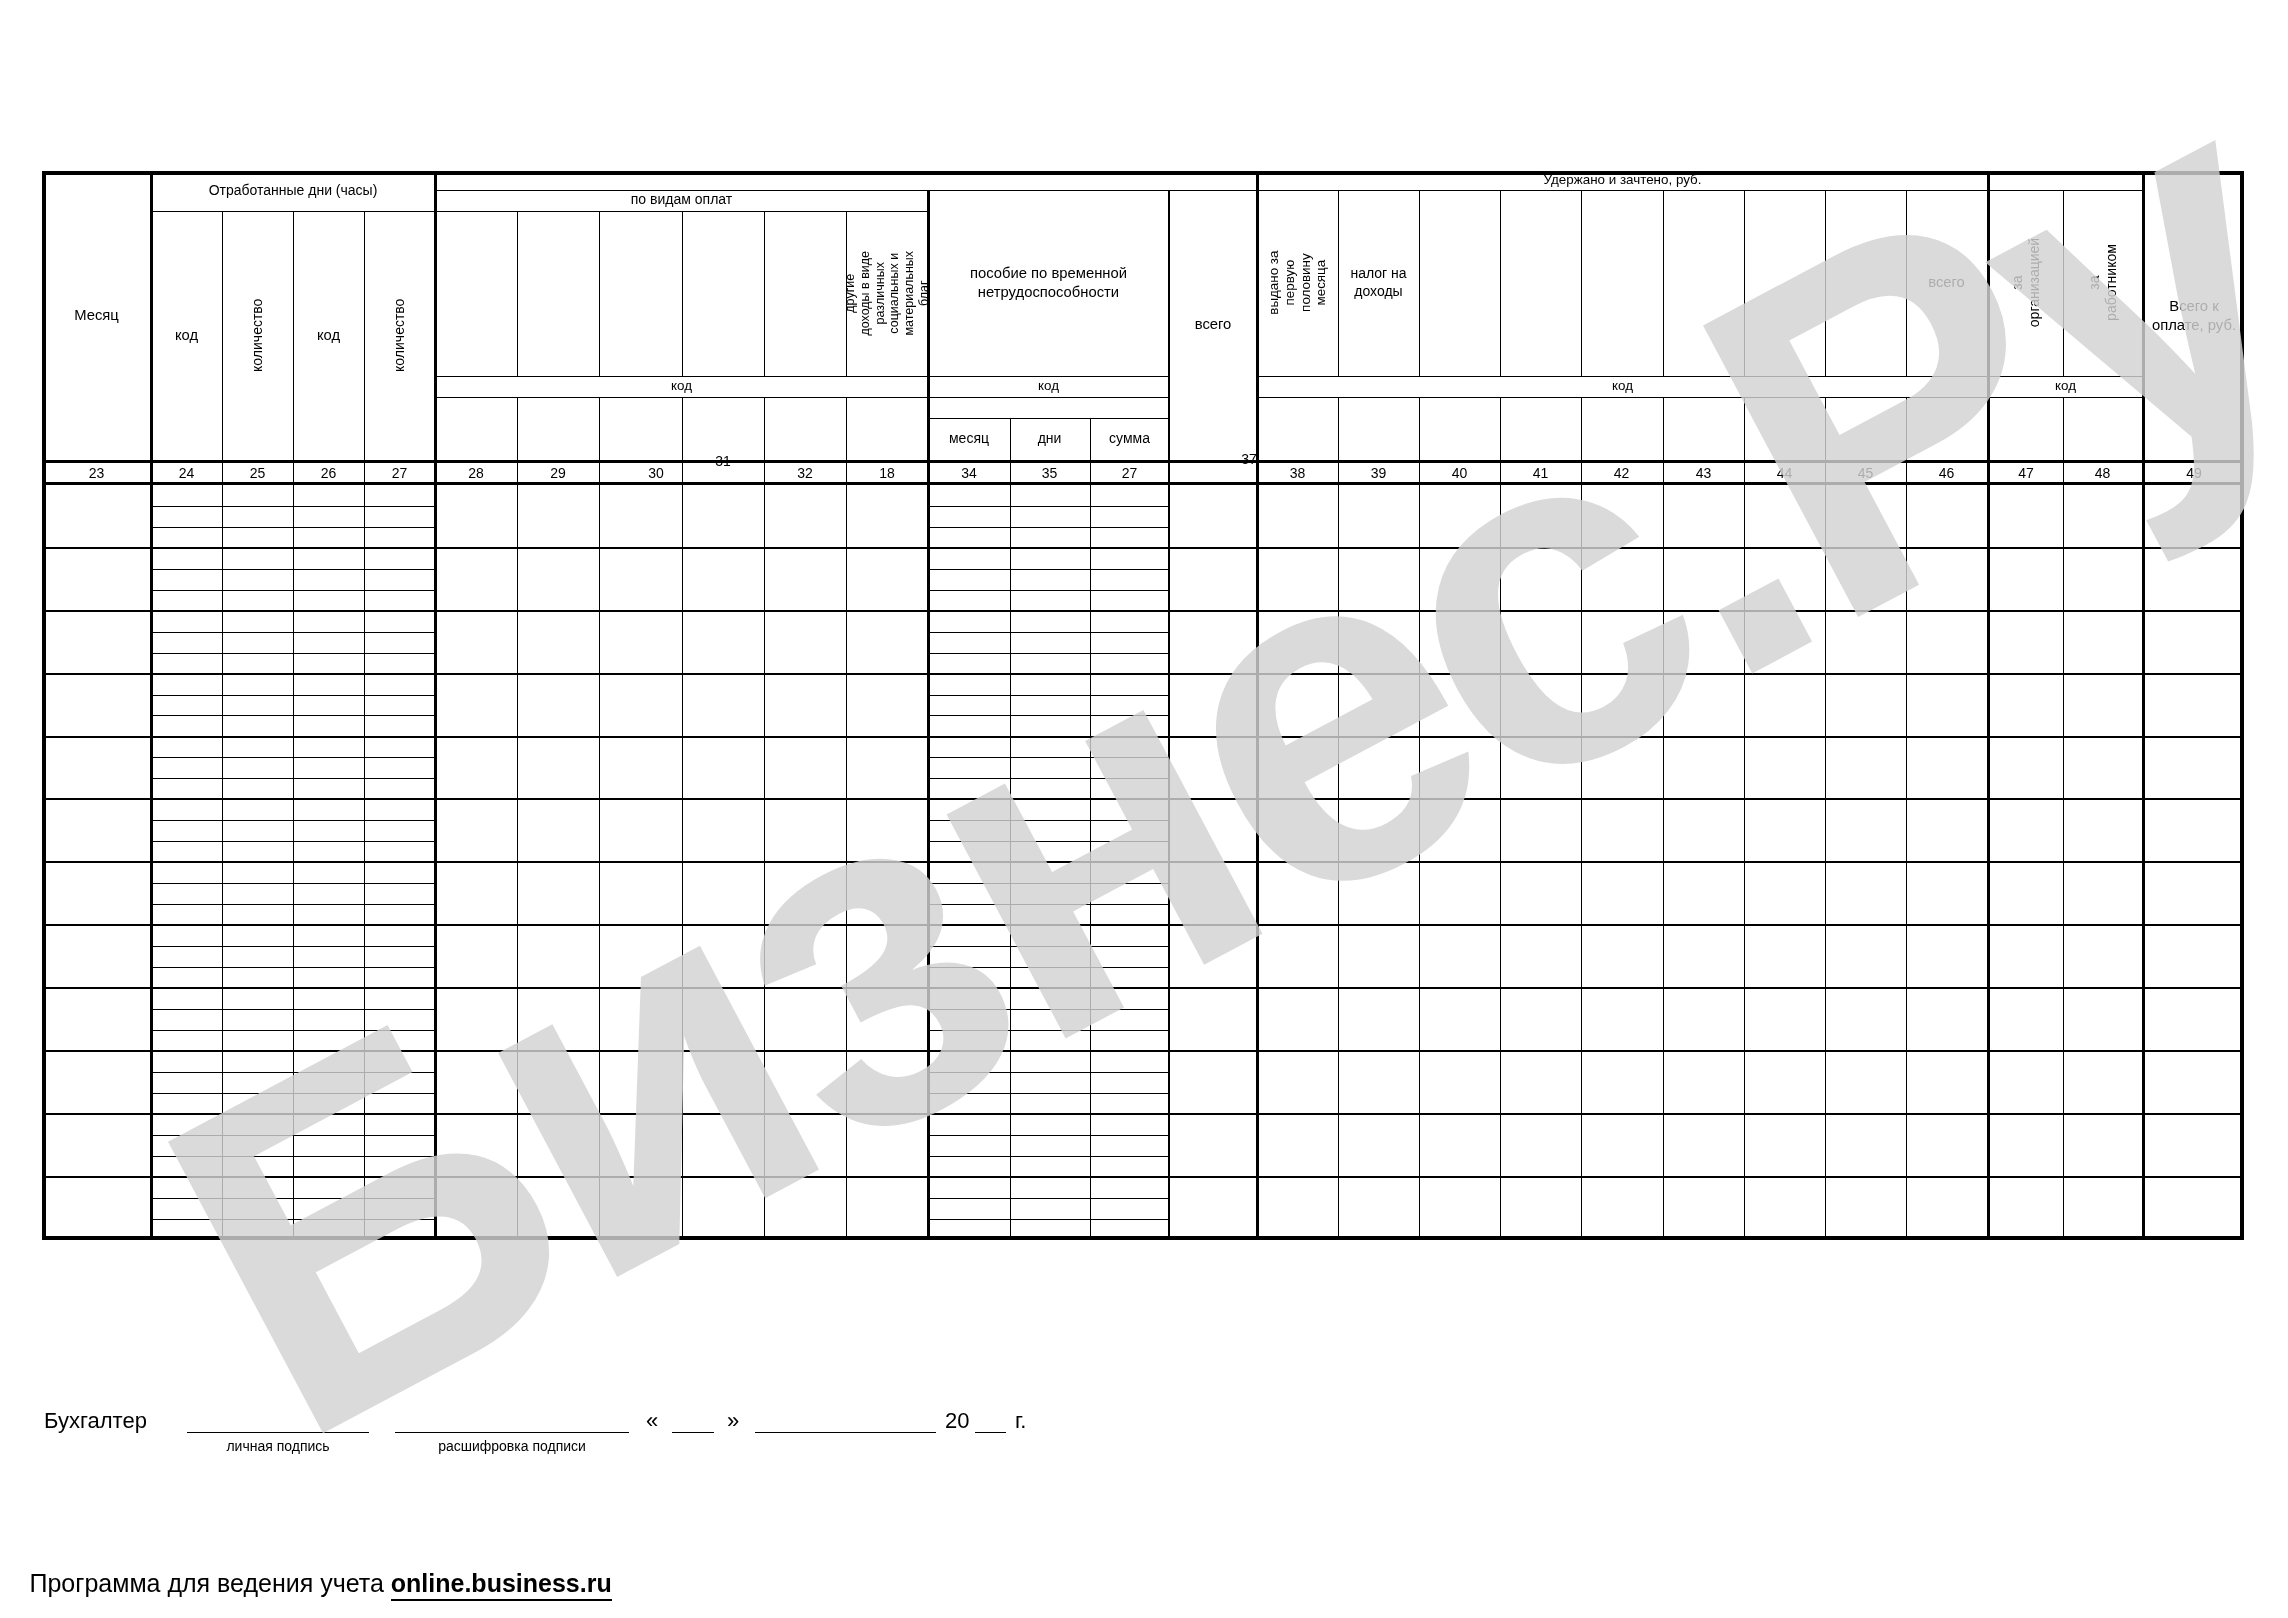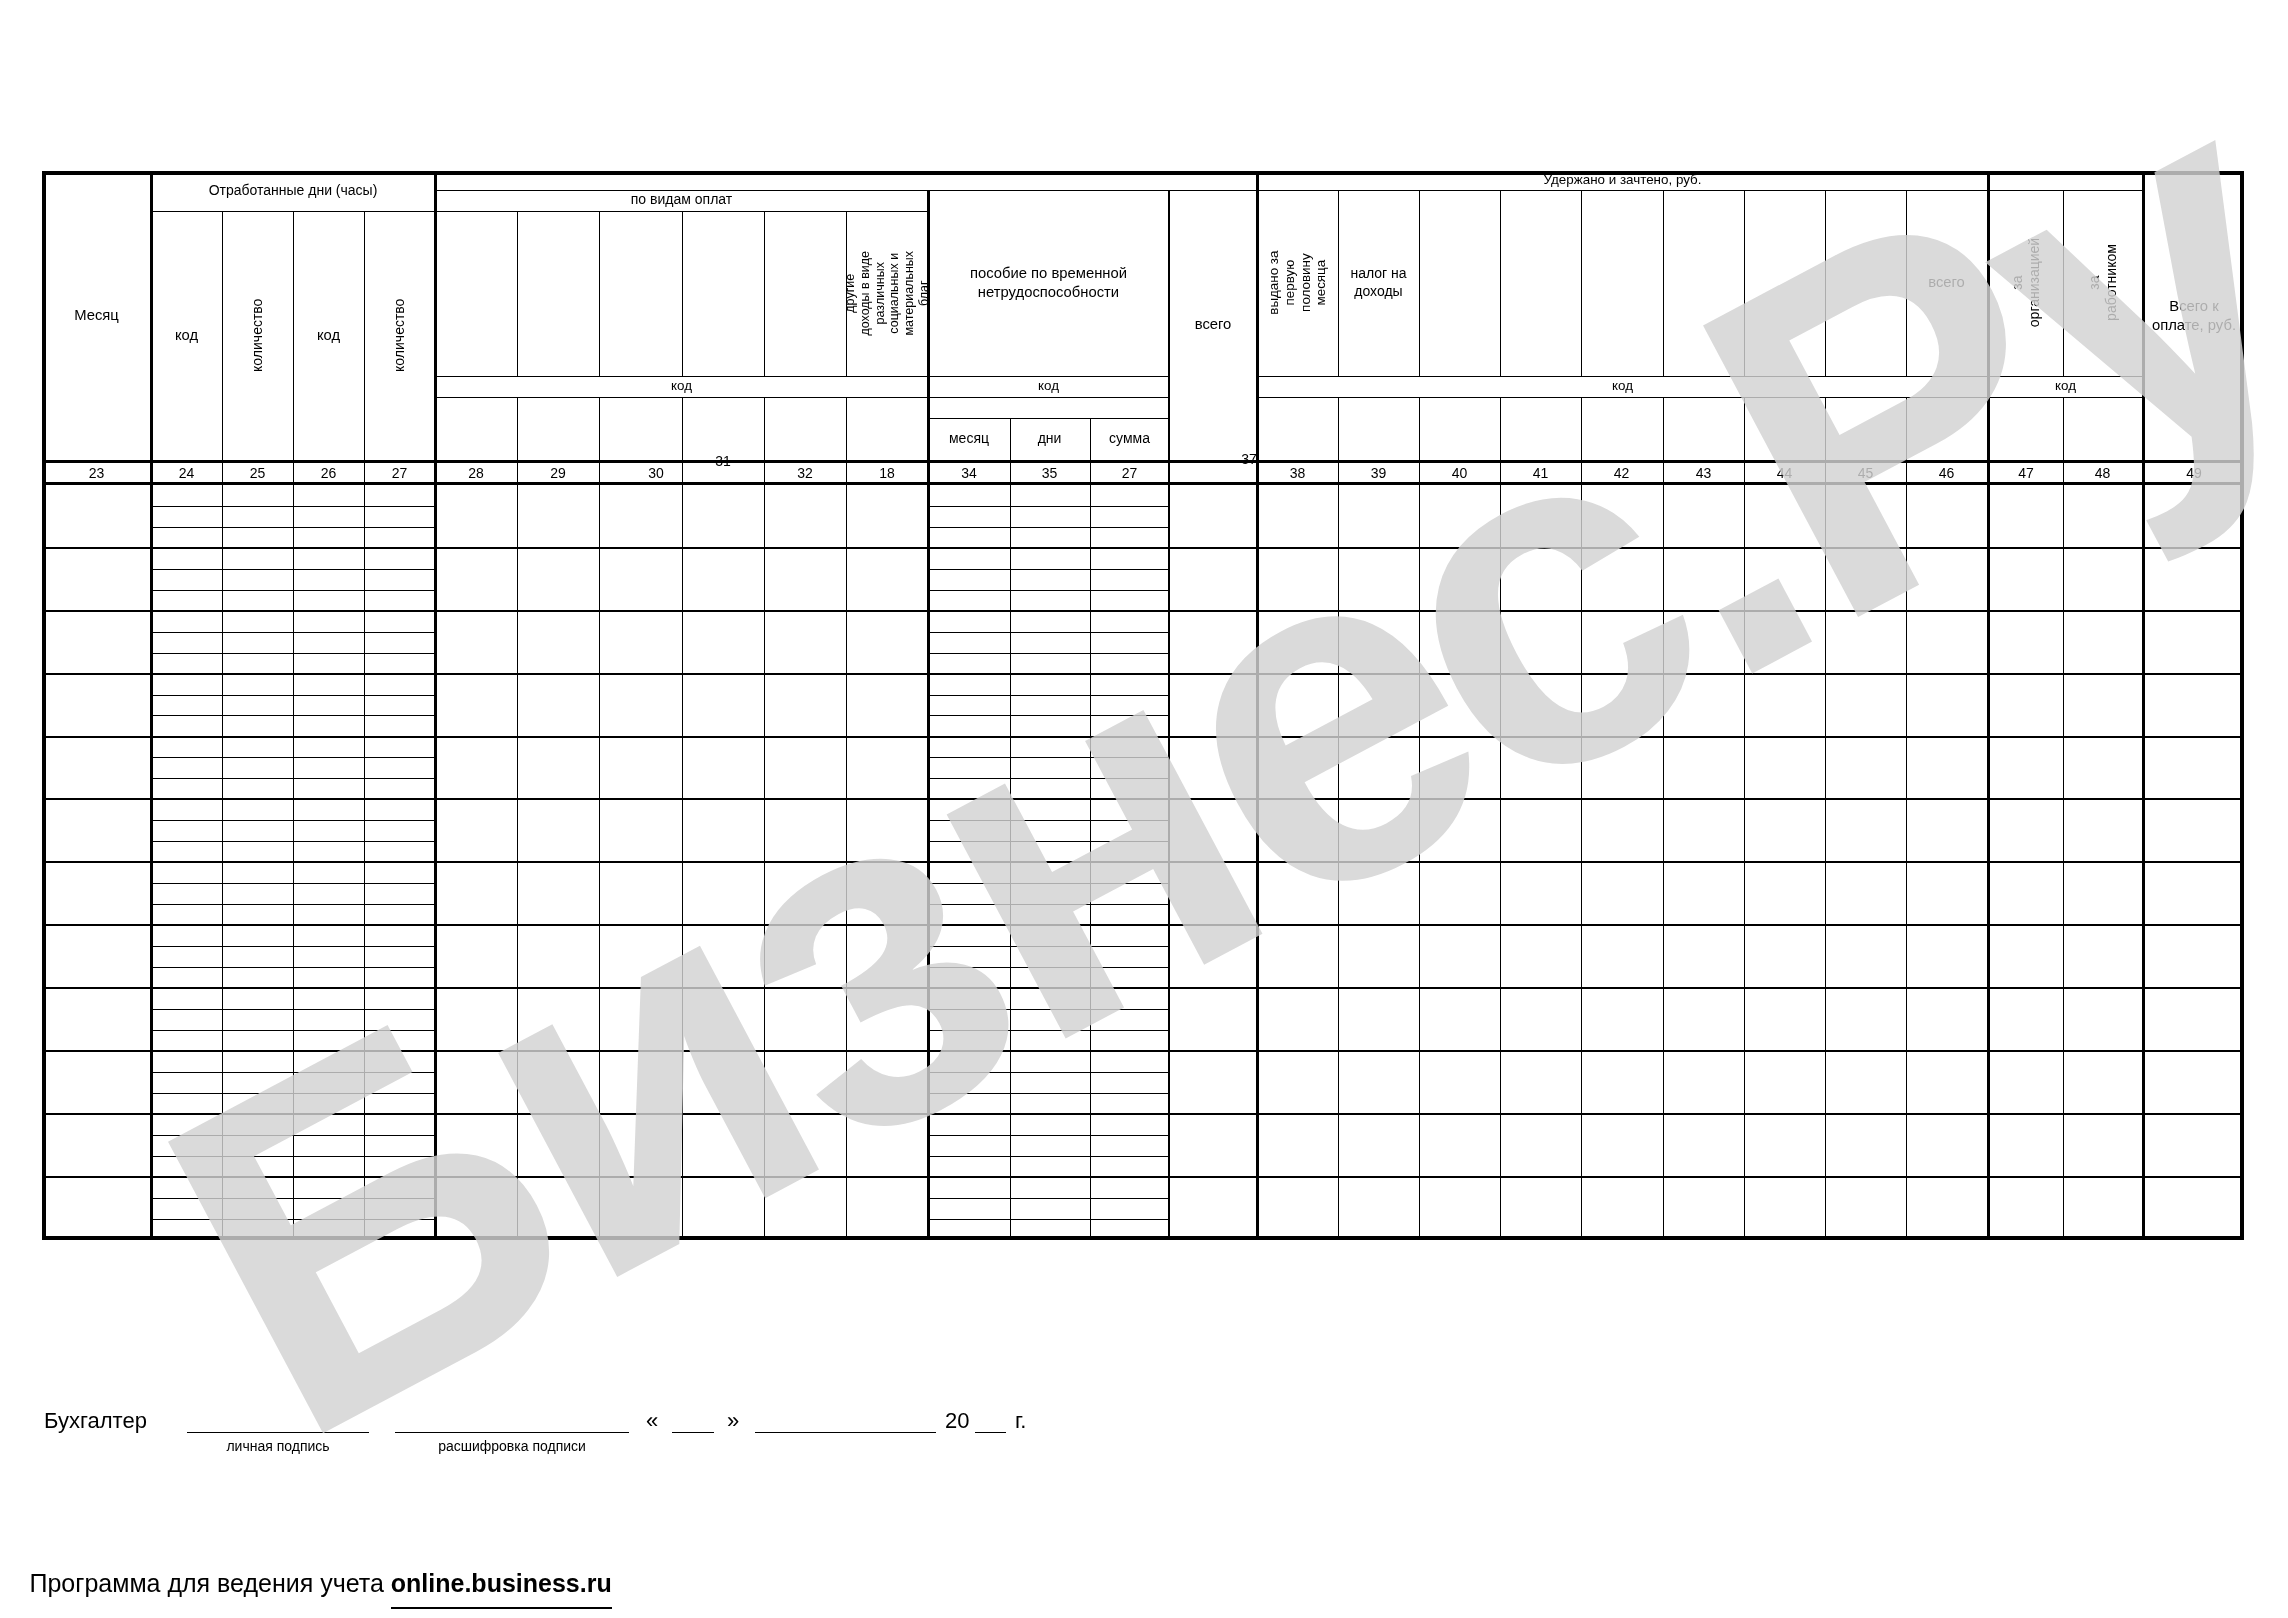--- a/index.html
+++ b/index.html
@@ -23,21 +23,21 @@
   .sig-line{position:absolute;border-bottom:1.8px solid #000;height:0;z-index:2;}
   .sig-cap{position:absolute;font-size:14px;text-align:center;z-index:2;}
   
   .footer1{position:absolute;left:29.5px;top:1525px;display:flex;align-items:flex-end;z-index:7;}
   .footer1 .txt{font-size:25px;line-height:1.1;}
   .logo{font-size:41px;font-weight:bold;color:#9d9d9d;letter-spacing:-0.9px;line-height:0.95;margin-left:13px;}
   .logo-sup{position:relative;top:-18.5px;display:inline-flex;align-items:center;margin-left:1.8px;}
   .logo-dot{width:12px;height:12px;border-radius:50%;background:#ee7d1e;display:inline-block;margin-right:1.8px;}
   .logo-ru{color:#ee7d1e;font-size:24px;font-weight:bold;}
   .footer2{position:absolute;left:29.5px;top:1569px;font-size:25px;z-index:7;}
-  .footer2 .link{font-weight:bold;border-bottom:2.8px solid #000;padding-bottom:10px;}
+  .footer2 .link{font-weight:bold;border-bottom:2.8px solid #000;padding-bottom:2px;}
 </style>
 </head>
 <body>
 
 <div class="page">
 
   <div id="grid">
       <div class="cell" style="left: 0px; top: 0px; width: 109px; height: 289px;">Месяц</div>
       <div class="cell fs15" style="left: 109px; top: 0px; width: 284px; height: 40px;">Отработанные дни (часы)</div>
       <div class="cell" style="left: 109px; top: 40px; width: 71px; height: 249px;">код</div>

